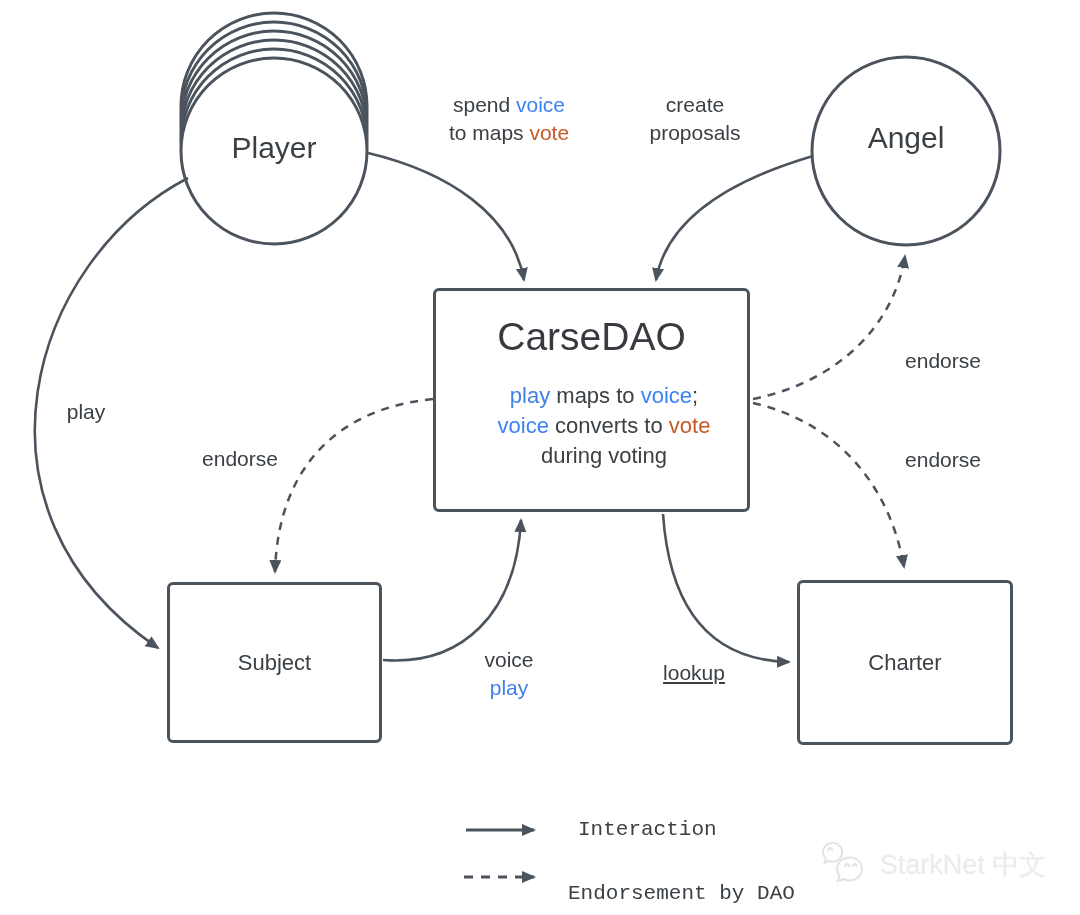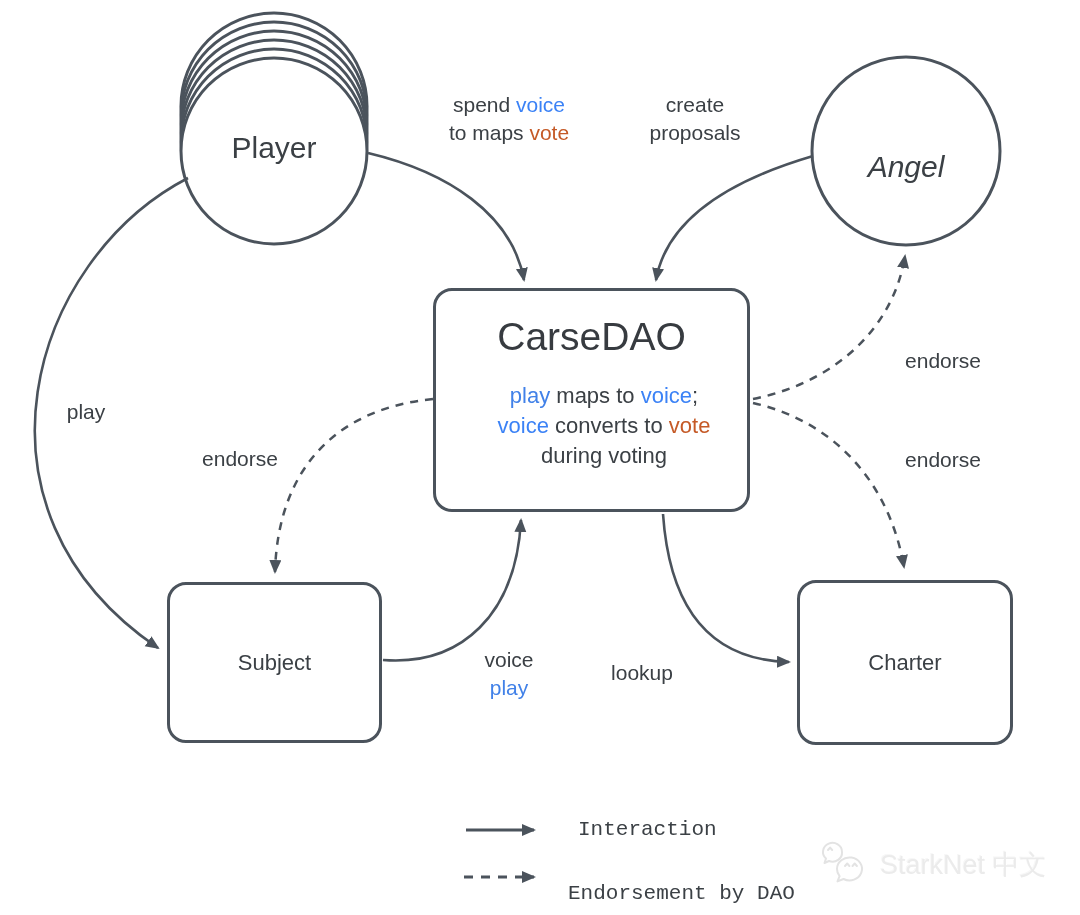--- a/index.html
+++ b/index.html
@@ -11,21 +11,21 @@
     font-family: "Liberation Sans", sans-serif;
     color: #3B4045;
     overflow: hidden;
   }
   svg.lines { position: absolute; left: 0; top: 0; }
 
   .node-box {
     position: absolute;
     background: #ffffff;
     border: 3px solid #4B535C;
-    border-radius: 19px;
+    border-radius: 6px;
     box-sizing: border-box;
     text-align: center;
   }
   #box-carsedao { left: 433px; top: 288px; width: 317px; height: 224px; }
   #box-subject  { left: 167px; top: 582px; width: 215px; height: 161px;
                   display: flex; align-items: center; justify-content: center;
                   font-size: 22px; }
   #box-charter  { left: 797px; top: 580px; width: 216px; height: 165px;
                   display: flex; align-items: center; justify-content: center;
                   font-size: 22px; }
@@ -111,21 +111,21 @@
       <path d="M 433 399 C 340 408, 278 465, 275 572" marker-end="url(#arrow)"></path>
       <path d="M 753 399 C 833 383, 893 330, 905 256" marker-end="url(#arrow)"></path>
       <path d="M 753 403 C 833 421, 889 481, 904 567" marker-end="url(#arrow)"></path>
     </g>
 
     <path d="M 466 830 H 534" fill="none" stroke="#4B535C" stroke-width="3" marker-end="url(#arrow)"></path>
     <path d="M 464 877 H 534" fill="none" stroke="#4B535C" stroke-width="3" stroke-dasharray="9 8" marker-end="url(#arrow)"></path>
   </svg>
 
   <div class="circle-label" style="left:274px; top:148px;">Player</div>
-  <div class="circle-label" style="left:906px; top:167px;font-style:italic;">Angel</div>
+  <div class="circle-label" style="left:906px; top:138px;">Angel</div>
 
   <div class="node-box" id="box-carsedao">
     <div class="dao-title">CarseDAO</div>
     <div class="dao-body">
       <div><span class="c-blue">play</span><span> maps to </span><span class="c-green">voice</span><span>;</span></div>
       <div><span class="c-green">voice</span><span> converts to </span><span class="c-orange">vote</span></div>
       <div>during voting</div>
     </div>
   </div>
 
@@ -153,21 +153,21 @@
 
   <div class="lbl" style="left:943px; top:361px;">endorse</div>
 
   <div class="lbl" style="left:943px; top:460px;">endorse</div>
 
   <div class="lbl" style="left:509px; top:674px;">
     <div>voice</div>
     <div class="c-blue">play</div>
   </div>
 
-  <div class="lbl" style="left:642px; top:673px;">lookup</div>
+  <div class="lbl" style="left:694px; top:673px;text-decoration:underline;">lookup</div>
 
   <div class="legend-lbl" style="left:578px; top:829px;">Interaction</div>
   <div class="legend-lbl" style="left:568px; top:877px;margin-top:16px;">Endorsement by DAO</div>
 
   <div class="watermark">
     <svg width="52" height="50" viewBox="0 0 52 50">
       <g fill="#ffffff" stroke="#e3e3e3" stroke-width="2" stroke-linecap="round" stroke-linejoin="round">
         <path d="M22 12 a9.5 9 0 1 0 -16 6.5 L4.5 23 l4.5 -2 a9.5 9 0 0 0 13 -9z"></path>
         <path d="M17 29 a12.5 11.5 0 1 1 6.5 10 l-6 2.4 2.1 -5.2 a12.5 11.5 0 0 1 -2.6 -7.2z"></path>
         <path d="M8 10 l2.1 -2.4 2.1 2.4" fill="none"></path>

